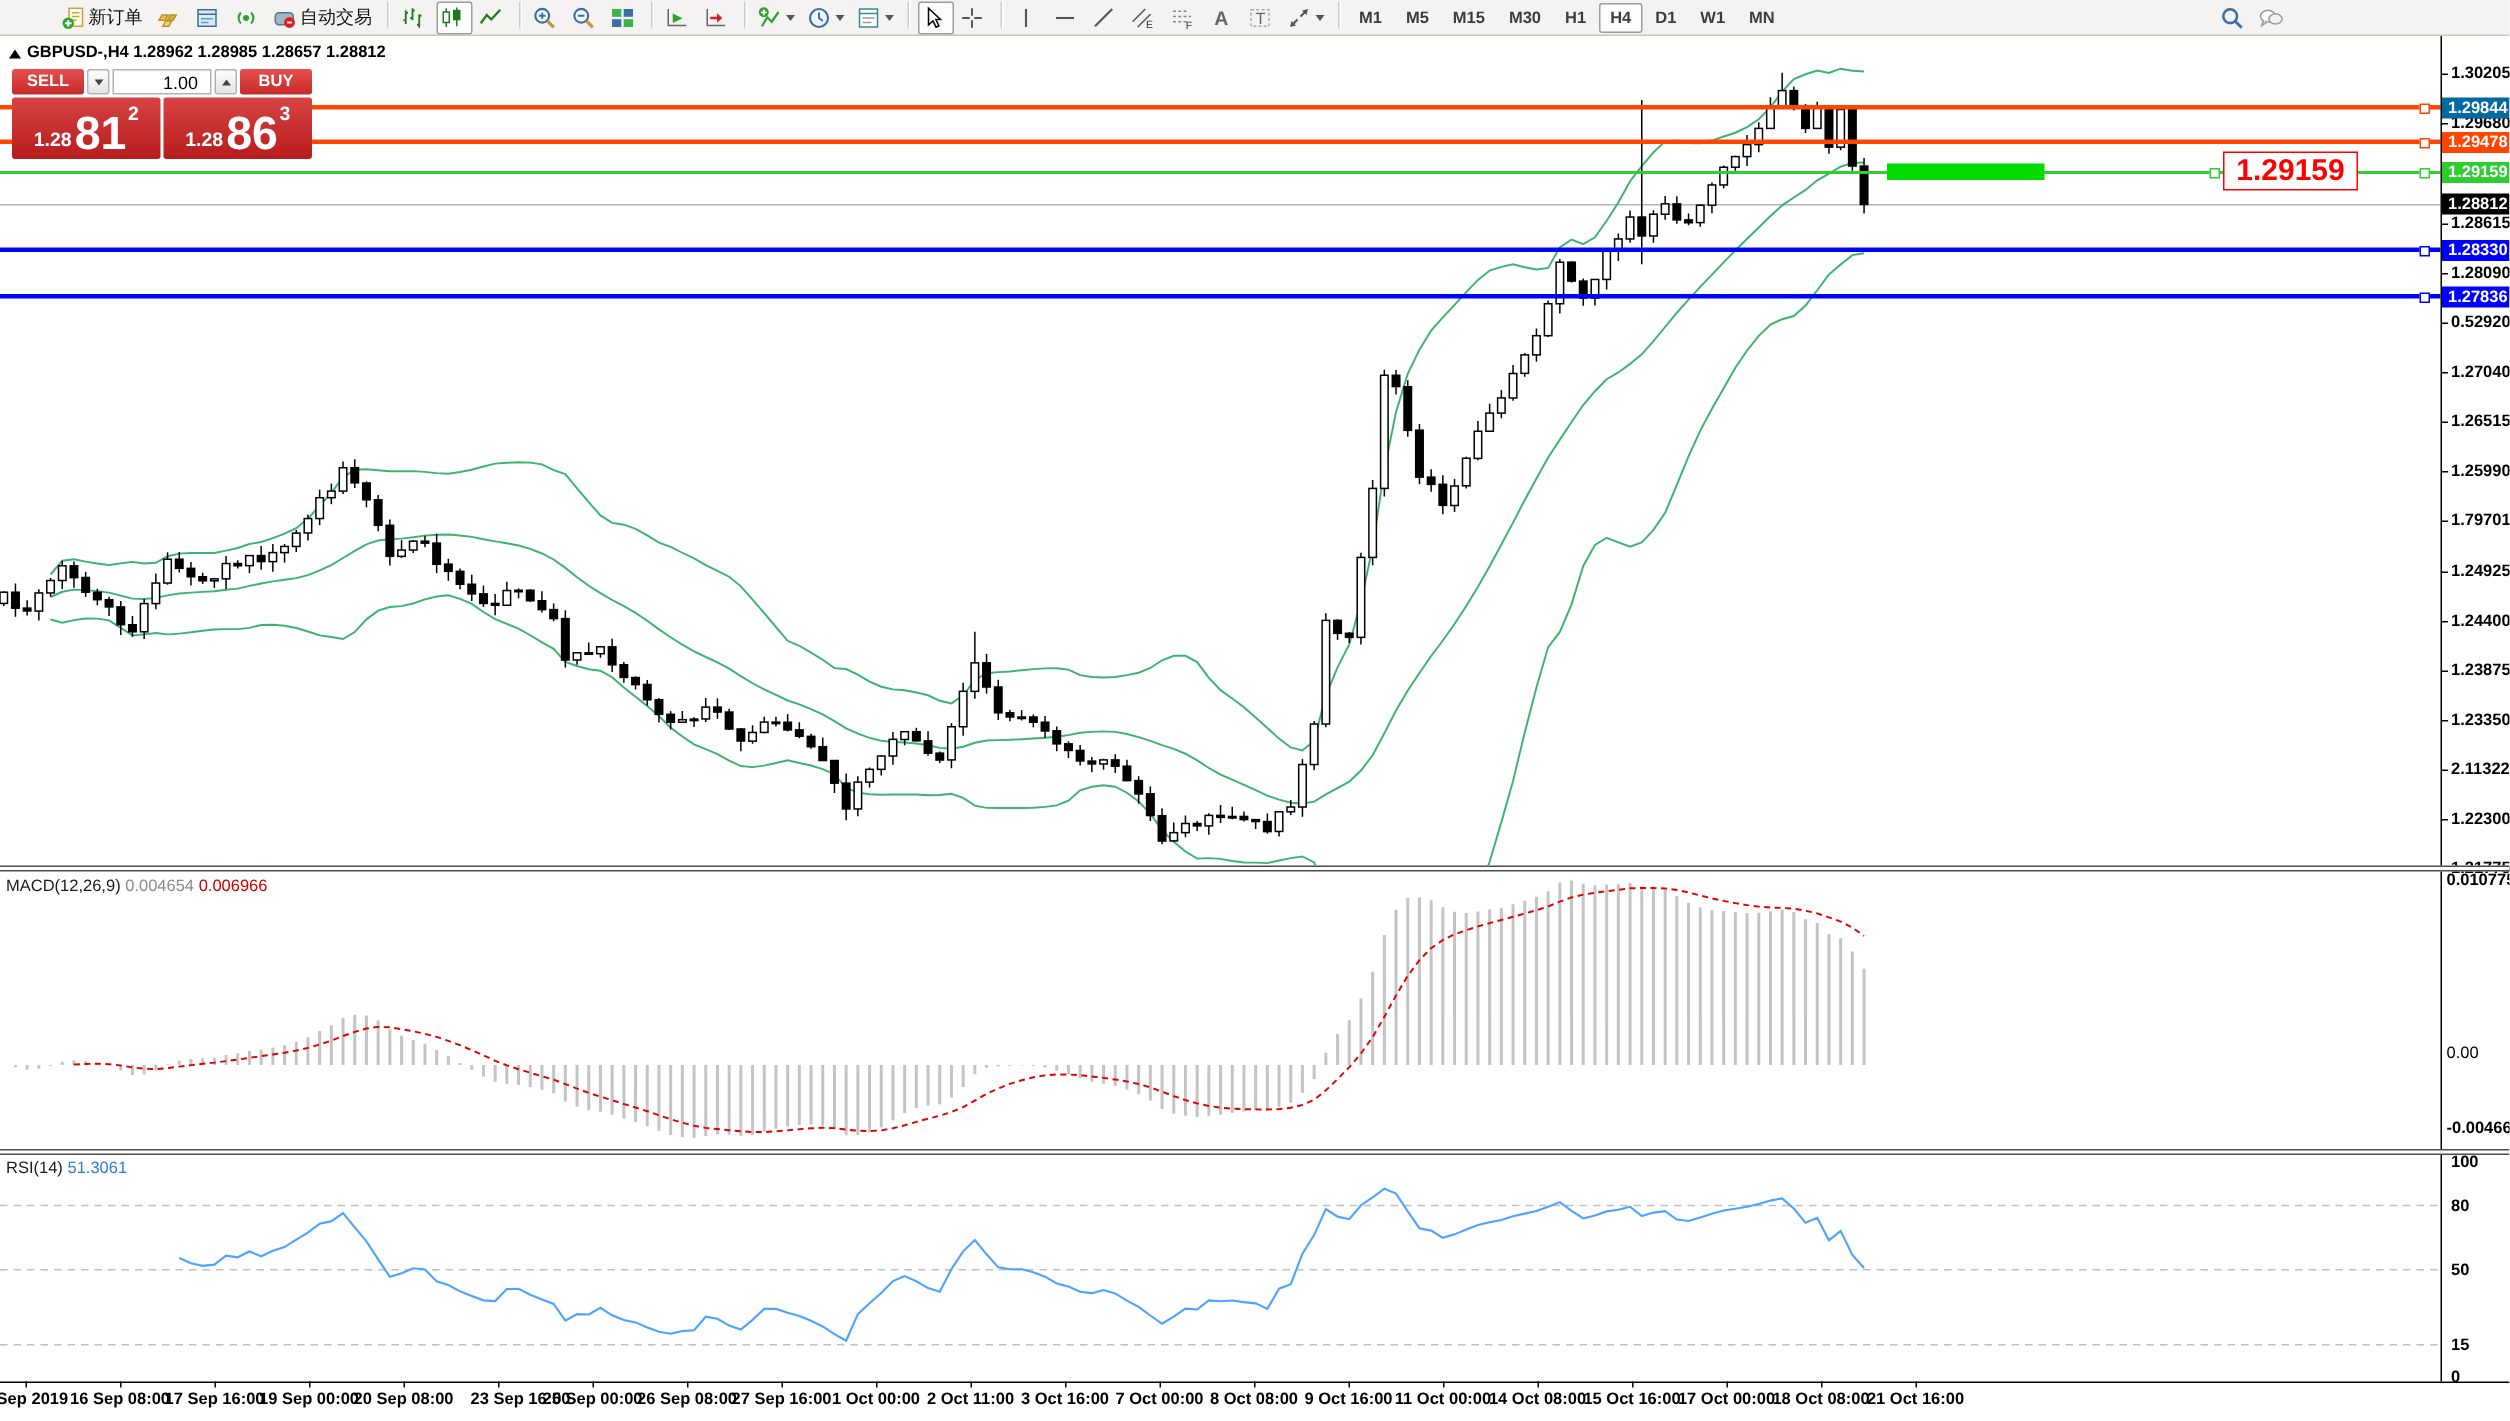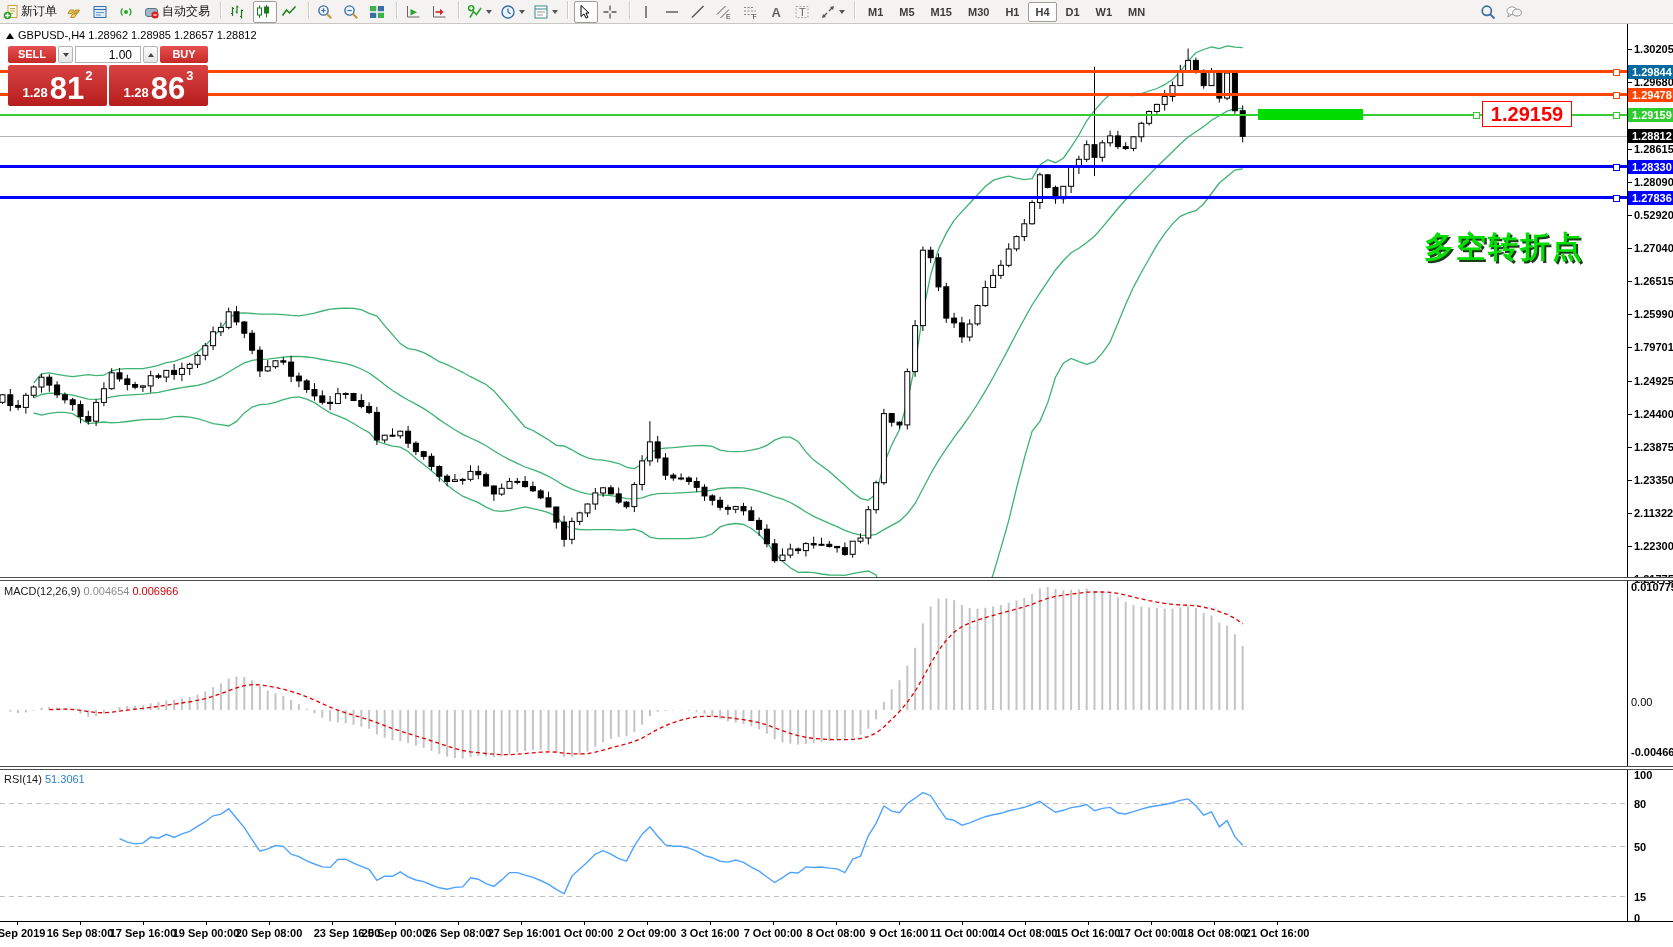--- a/index.html
+++ b/index.html
@@ -33,21 +33,21 @@
   .price-tag{position:absolute;left:1628px;width:45px;height:14px;line-height:14px;padding-left:4px;
     box-sizing:border-box;font-size:11px;font-weight:bold;color:#fff;z-index:7;}
   .time-tick{position:absolute;top:897px;width:1px;height:4px;background:#000;z-index:6;}
   .time-lbl{position:absolute;top:903px;transform:translateX(-50%);font-size:11px;font-weight:bold;
     color:#000;white-space:nowrap;z-index:6;}
   .level-line{position:absolute;left:0;width:1627px;z-index:3;}
   .bid-line{position:absolute;left:0;width:1627px;height:1px;background:#b4b4b4;z-index:0;}
   .handle{position:absolute;width:5px;height:5px;background:#fff;z-index:4;}
   .hl-rect{position:absolute;z-index:4;}
   
-  .chart-title{position:absolute;left:18px;top:5px;font-size:11px;font-weight:normal;color:#000;z-index:8;}
+  .chart-title{position:absolute;left:18px;top:5px;font-size:11px;font-weight:bold;color:#000;z-index:8;}
   .collapse-arrow{position:absolute;left:6px;top:9px;width:0;height:0;border-left:4px solid transparent;
     border-right:4px solid transparent;border-bottom:6px solid #000;z-index:8;}
   .trade-panel{position:absolute;left:8px;top:22px;width:200px;background:#fff;z-index:9;}
   .tp-row1{display:flex;gap:2px;}
   .tp-btn{width:48px;height:17px;line-height:17px;text-align:center;color:#fff;font-size:11px;
     font-weight:bold;background:linear-gradient(#e65050,#c62828);border-radius:2px;}
   .tp-spin{width:15px;height:17px;background:linear-gradient(#fdfdfd,#e4e4e4);border:1px solid #b3b3b3;
     box-sizing:border-box;border-radius:2px;display:flex;align-items:center;justify-content:center;}
   .tri-dn{width:0;height:0;border-left:3px solid transparent;border-right:3px solid transparent;border-top:4px solid #444;}
   .tri-up{width:0;height:0;border-left:3px solid transparent;border-right:3px solid transparent;border-bottom:4px solid #444;}
@@ -62,21 +62,21 @@
   .price-box{position:absolute;left:1482px;width:90px;height:26px;border:1px solid #ff0000;background:#fff;
     color:#f00;font-size:20px;font-weight:bold;text-align:center;line-height:25px;z-index:5;box-sizing:border-box;}
   .cn-note{position:absolute;left:1424px;top:203px;font-size:30px;font-weight:bold;color:#00e000;
     text-shadow:2px 2px 0 #1d3a1d;z-index:5;letter-spacing:2px;}
   .lbl-dim{color:#8c8c8c;} .lbl-red{color:#cc0000;} .lbl-blue{color:#2a7fd4;}
 </style>
 </head>
 <body>
 
 <div class="toolbar">
-  <div id="tb-buttons" style="display:flex;align-items:flex-start;">
+  <div id="tb-buttons" style="display:flex;align-items:flex-start;padding-left:38px;">
       <div class="icon-btn">
         <span class="ticon">
           <svg width="16" height="16" viewBox="0 0 16 16" fill="none" stroke-width="1">
             <rect x="5" y="1.5" width="9" height="12" fill="#fffbe8" stroke="#c8a24a"></rect>
             <path d="M7 4.5h5M7 7h5M7 9.5h3" stroke="#c8a24a"></path>
             <circle cx="4.5" cy="11.5" r="3.8" fill="#2da32d"></circle>
             <path d="M4.5 9.3v4.4M2.3 11.5h4.4" stroke="#fff" stroke-width="1.4"></path>
           </svg>
         </span>
         <span class="tlabel">新订单</span>
@@ -682,21 +682,20 @@
       </div>
       <div class="tp-price">
         <span class="tp-small">1.28</span>
         <span class="tp-big">86</span>
         <span class="tp-sup">3</span>
       </div>
     </div>
   </div>
 
   <div class="price-box" id="price-box" style="top: 77px;">1.29159</div>
-  <div class="cn-note">多空转折点</div>
 
   <div class="pane-label" id="macd-label" style="left: 4px; top: 561px;">
     <span>MACD(12,26,9)</span>
     <span class="lbl-dim">0.004654</span>
     <span class="lbl-red">0.006966</span>
   </div>
   <div class="pane-label" id="rsi-label" style="left: 4px; top: 749px;">
     <span>RSI(14)</span>
     <span class="lbl-blue">51.3061</span>
   </div>
@@ -783,21 +782,21 @@
       <div class="time-lbl" style="left:347px">23 Sep 16:00</div>
       <div class="time-tick" style="left:395px"></div>
       <div class="time-lbl" style="left:395px">25 Sep 00:00</div>
       <div class="time-tick" style="left:458px"></div>
       <div class="time-lbl" style="left:458px">26 Sep 08:00</div>
       <div class="time-tick" style="left:521px"></div>
       <div class="time-lbl" style="left:521px">27 Sep 16:00</div>
       <div class="time-tick" style="left:584px"></div>
       <div class="time-lbl" style="left:584px">1 Oct 00:00</div>
       <div class="time-tick" style="left:647px"></div>
-      <div class="time-lbl" style="left:647px">2 Oct 09:00</div>
+      <div class="time-lbl" style="left:647px">2 Oct 11:00</div>
       <div class="time-tick" style="left:710px"></div>
       <div class="time-lbl" style="left:710px">3 Oct 16:00</div>
       <div class="time-tick" style="left:773px"></div>
       <div class="time-lbl" style="left:773px">7 Oct 00:00</div>
       <div class="time-tick" style="left:836px"></div>
       <div class="time-lbl" style="left:836px">8 Oct 08:00</div>
       <div class="time-tick" style="left:899px"></div>
       <div class="time-lbl" style="left:899px">9 Oct 16:00</div>
       <div class="time-tick" style="left:962px"></div>
       <div class="time-lbl" style="left:962px">11 Oct 00:00</div>

